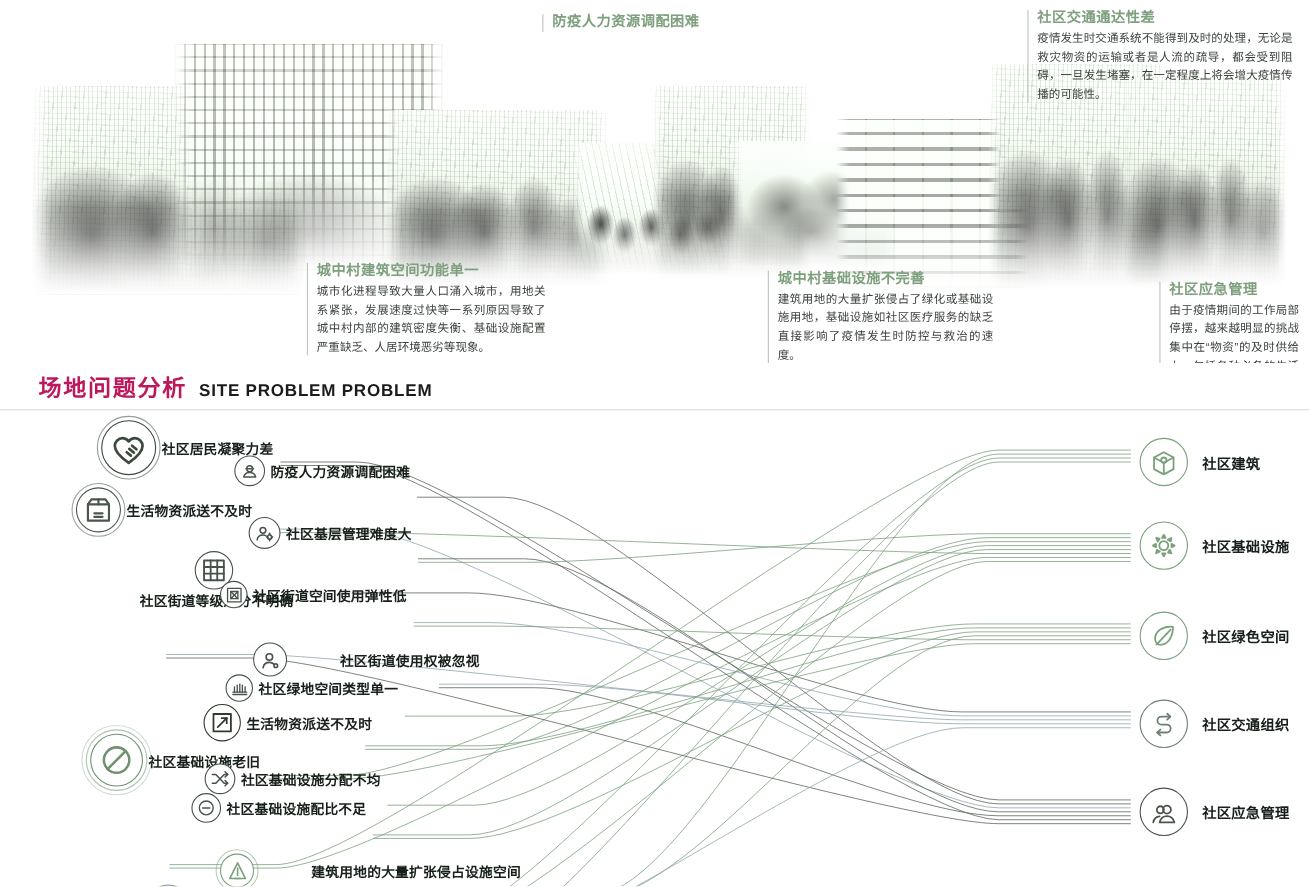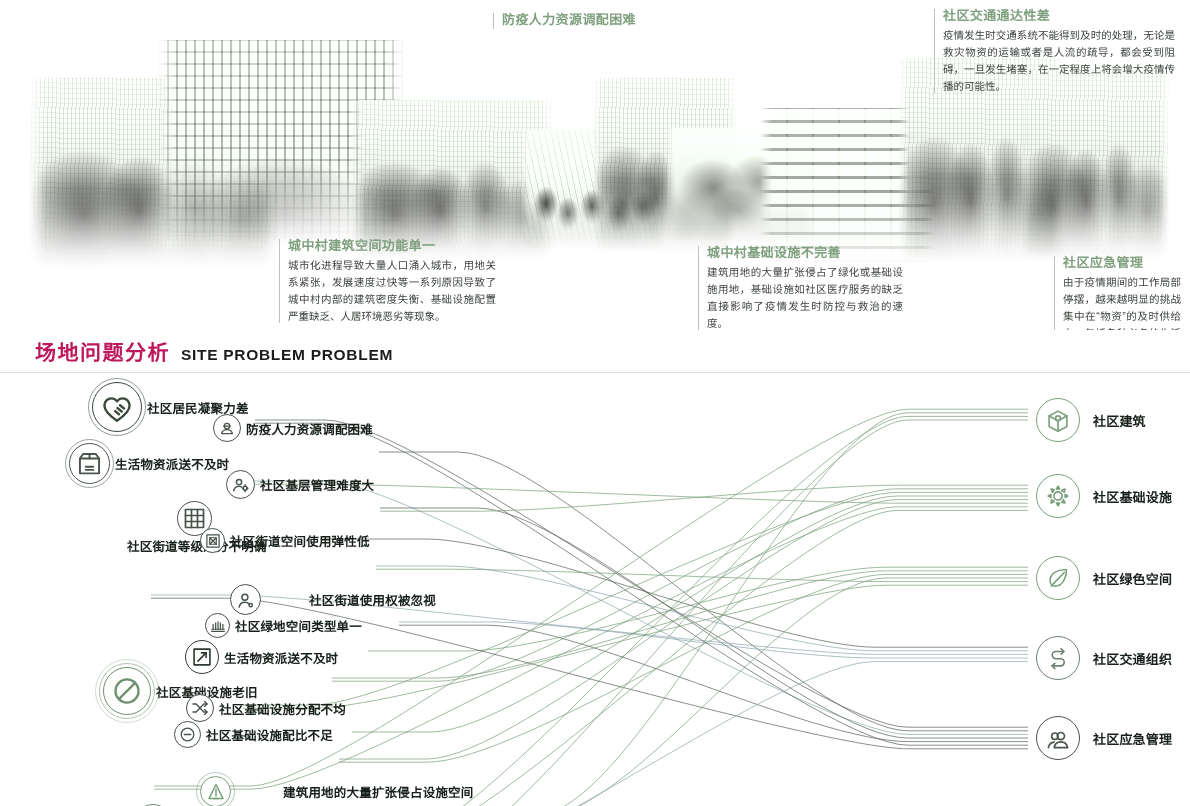--- a/index.html
+++ b/index.html
@@ -319,21 +319,21 @@
         <div class="ring" style="color: rgb(47, 58, 48); height: 34px; width: 34px; border: 1px solid rgb(47, 58, 48);">
           <svg width="24" height="24" viewBox="0 0 20 20" fill="none">
             <path d="M3.4 3.4h13.2v13.2H3.4z" stroke="currentColor" stroke-width="1.35" stroke-linecap="round" stroke-linejoin="round" fill="none"></path>
             <path d="M6.6 13.4 13.4 6.6" stroke="currentColor" stroke-width="1.35" stroke-linecap="round" stroke-linejoin="round" fill="none"></path>
             <path d="M13.4 6.6H9.6" stroke="currentColor" stroke-width="1.35" stroke-linecap="round" stroke-linejoin="round" fill="none"></path>
             <path d="M13.4 6.6v3.8" stroke="currentColor" stroke-width="1.35" stroke-linecap="round" stroke-linejoin="round" fill="none"></path>
           </svg>
         </div>
         <span class="node-label">生活物资派送不及时</span>
       </div>
-      <div class="node left" style="left: 82px; top: 295px; margin-left: 21px;">
+      <div class="node left" style="left: 82px; top: 295px;">
         <div class="ring dbl trp" style="color: rgb(111, 145, 112); height: 48px; width: 48px; border: 1px solid rgb(111, 145, 112);">
           <svg width="34" height="34" viewBox="0 0 20 20" fill="none">
             <path d="M10 3.2a6.8 6.8 0 1 1 0 13.6 6.8 6.8 0 0 1 0-13.6Z" stroke="currentColor" stroke-width="1.35" stroke-linecap="round" stroke-linejoin="round" fill="none"></path>
             <path d="M5.2 14.8 14.8 5.2" stroke="currentColor" stroke-width="1.35" stroke-linecap="round" stroke-linejoin="round" fill="none"></path>
           </svg>
         </div>
         <span class="node-label">社区基础设施老旧</span>
       </div>
       <div class="node left" style="left: 186px; top: 322px;">
         <div class="ring" style="color: rgb(70, 82, 74); height: 28px; width: 28px; border: 1px solid rgb(70, 82, 74);">

